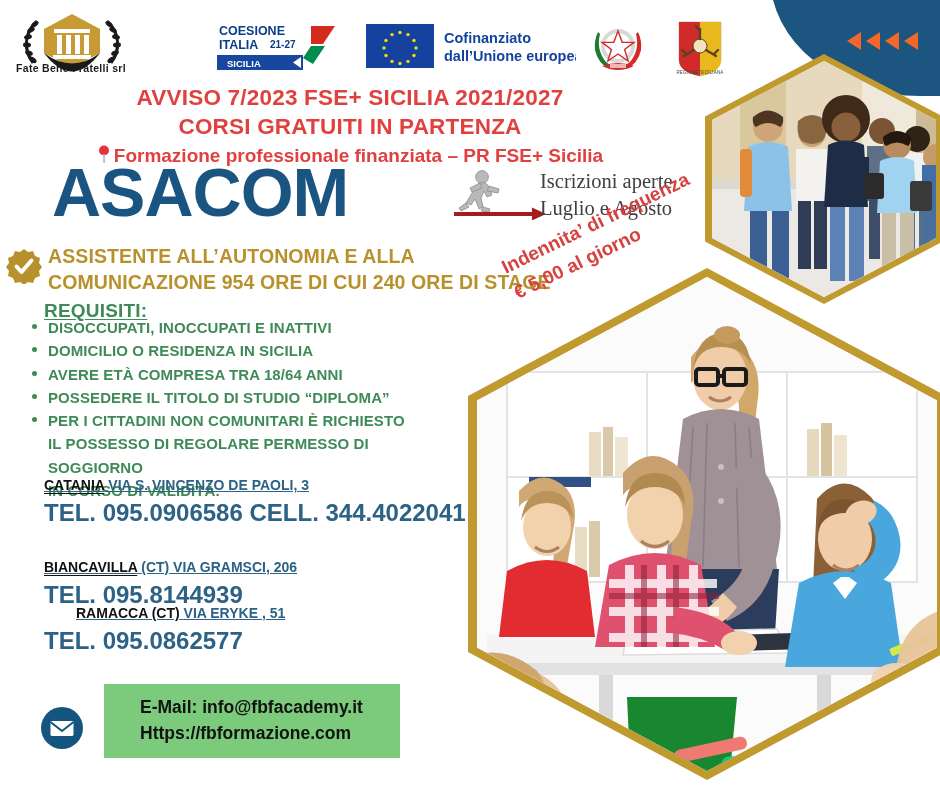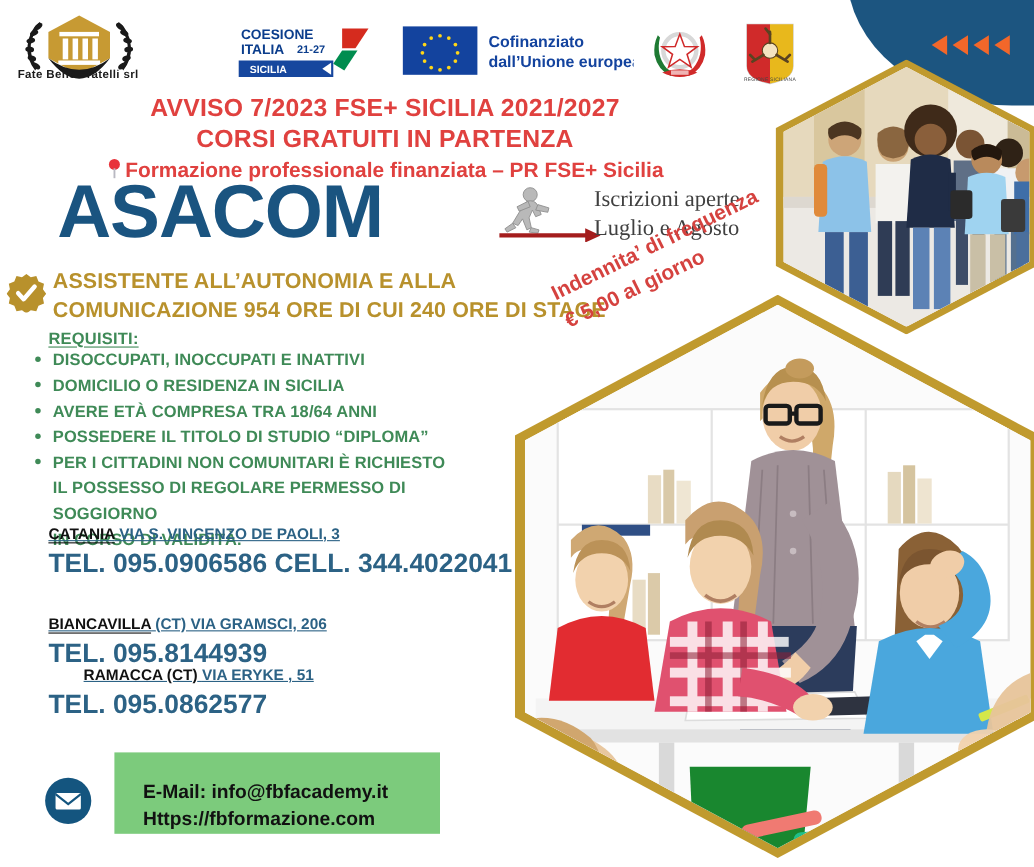--- a/index.html
+++ b/index.html
@@ -80,21 +80,21 @@
   #badge-check{ position:absolute; left:6px; top:248px; width:36px; height:36px; }
   #gold-title{
     position:absolute; left:48px; top:243px; width:560px;
     color:#b8912c; font-size:19.5px; font-weight:800; line-height:1.34;
     letter-spacing:.1px;
   }
 
   
   #requisiti-label{
     position:absolute; left:44px; top:300px;
-    color:#3f8a57; font-size:15px; font-weight:700;
+    color:#3f8a57; font-size:19px; font-weight:700;
     text-decoration:underline; text-underline-offset:2px; letter-spacing:.2px;
   }
   #req-list{ position:absolute; left:24px; top:316px; width:440px; }
   #req-list li{
     list-style:none; position:relative; padding-left:24px;
     color:#3f8a57; font-size:15px; font-weight:700; line-height:1.55;
     letter-spacing:.1px;
   }
   #req-list li .dot{
     position:absolute; left:8px; top:8px; width:5px; height:5px;
@@ -110,21 +110,21 @@
   .addr-line1{ font-size:14px; font-weight:700; line-height:1.42; color:#2c6285;text-decoration:underline; }
   .addr-line1 .city{ color:#111; text-decoration:underline; text-underline-offset:3px;}
   .addr-line1 .city.nounder{ text-decoration:none;margin-left:32px; }
   .addr-line2{ font-size:24px; font-weight:700; color:#2c6285; line-height:1.42; }
 
   
   #mail-icon{ position:absolute; left:40px; top:706px; width:44px; height:44px; }
   #mail-box{
     position:absolute; left:104px; top:684px; width:296px; height:74px;
     background:#7ccb7c; display:flex; flex-direction:column;
-    justify-content:flex-end; padding-left:26px;
+    justify-content:center; padding-left:36px;
   }
   #mail-box div{ font-size:17.5px; font-weight:700; color:#111; line-height:1.46; }
 
   
   #indennita{
     position:absolute; left:497px; top:256px;
     transform:rotate(-26deg); transform-origin:left top;
     color:#d5423f; font-size:19px; font-weight:700;
     line-height:1.45; white-space:nowrap;
   }

